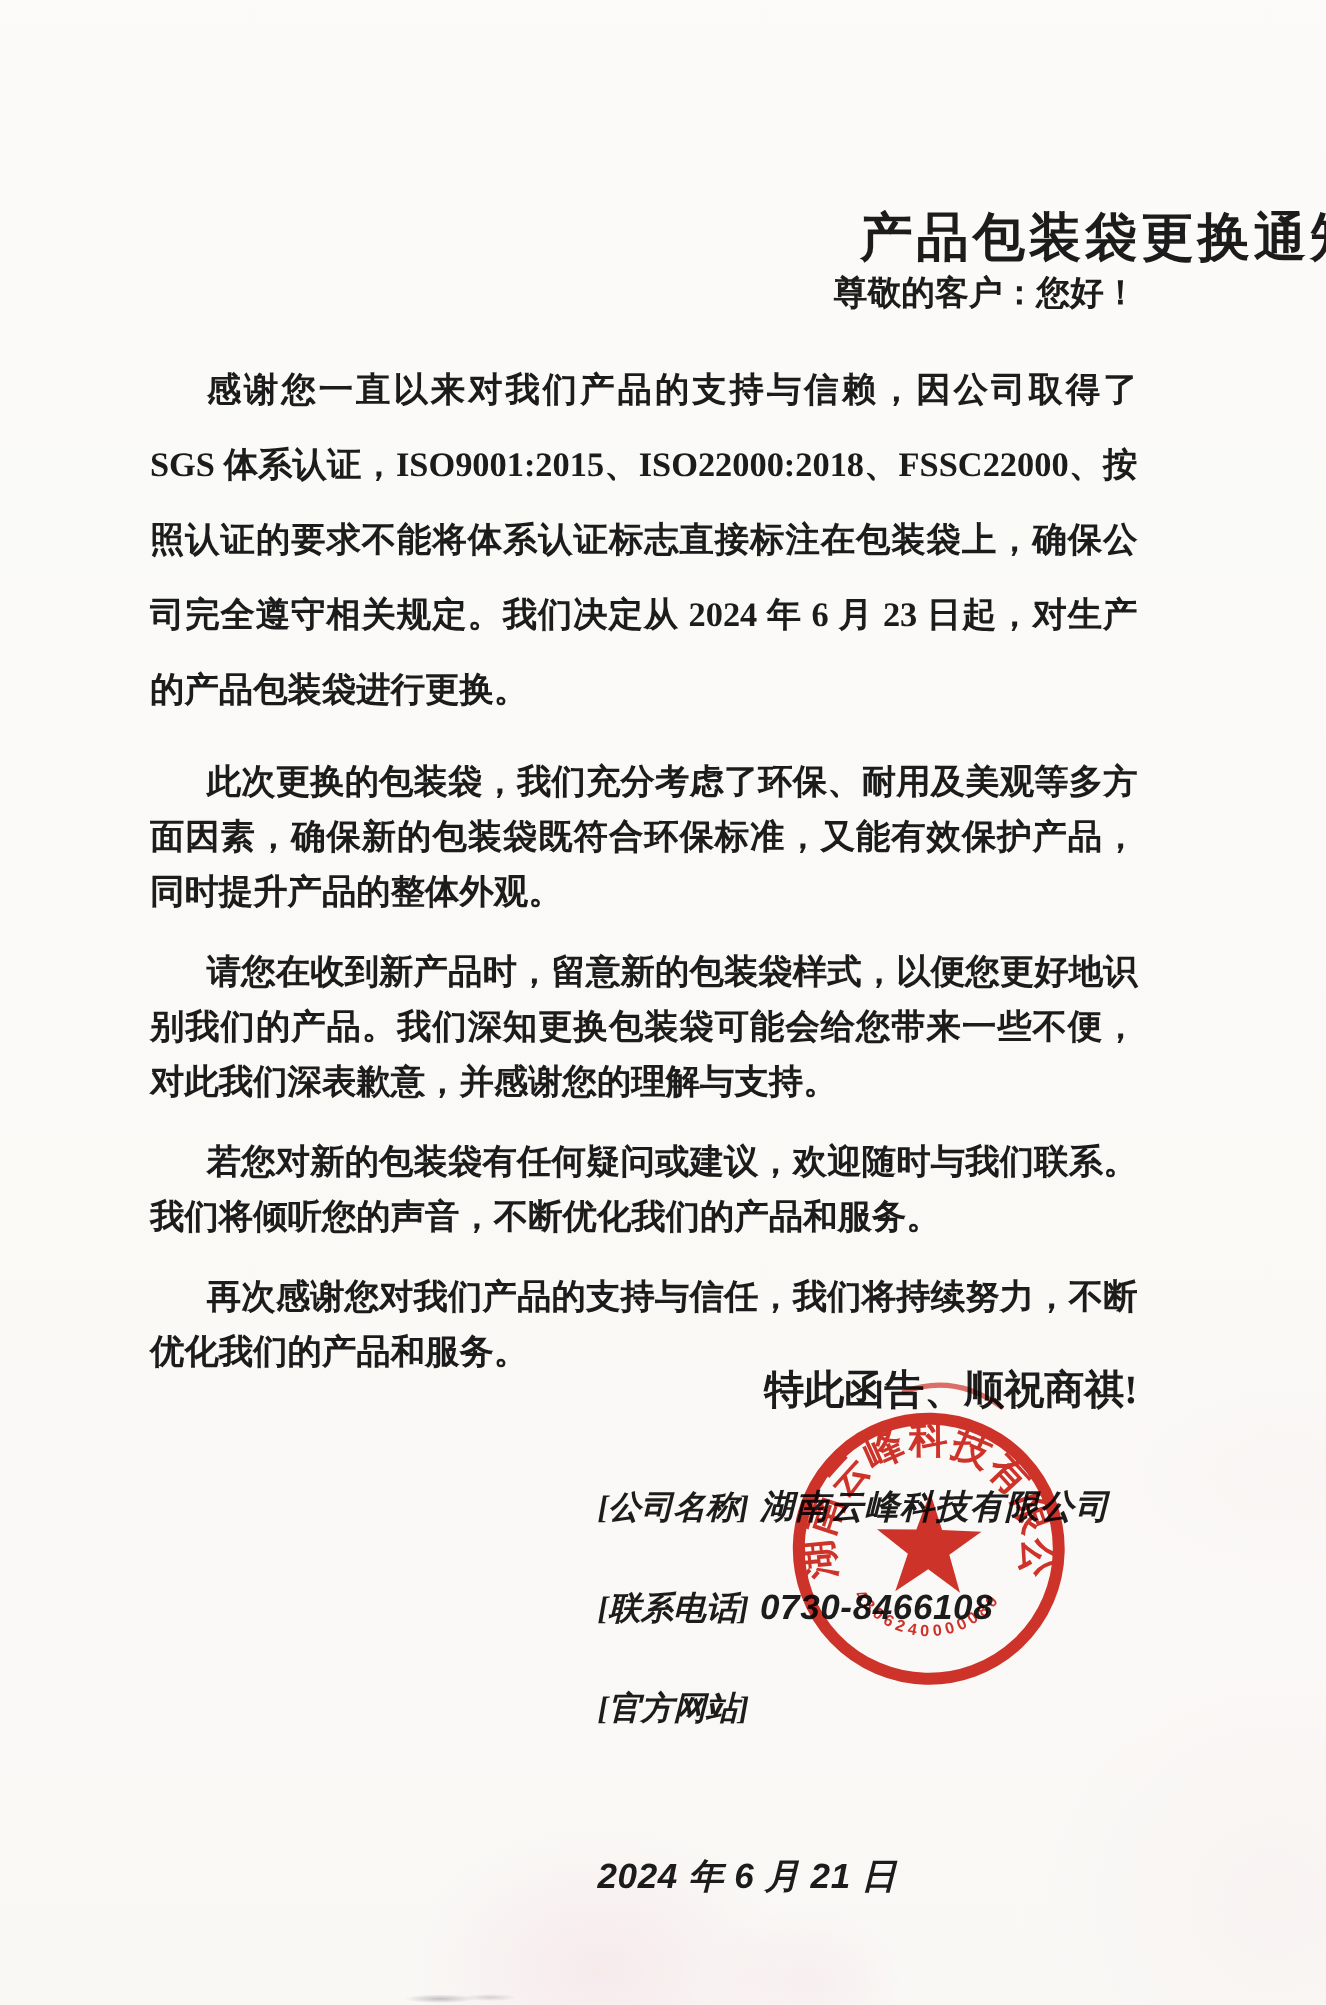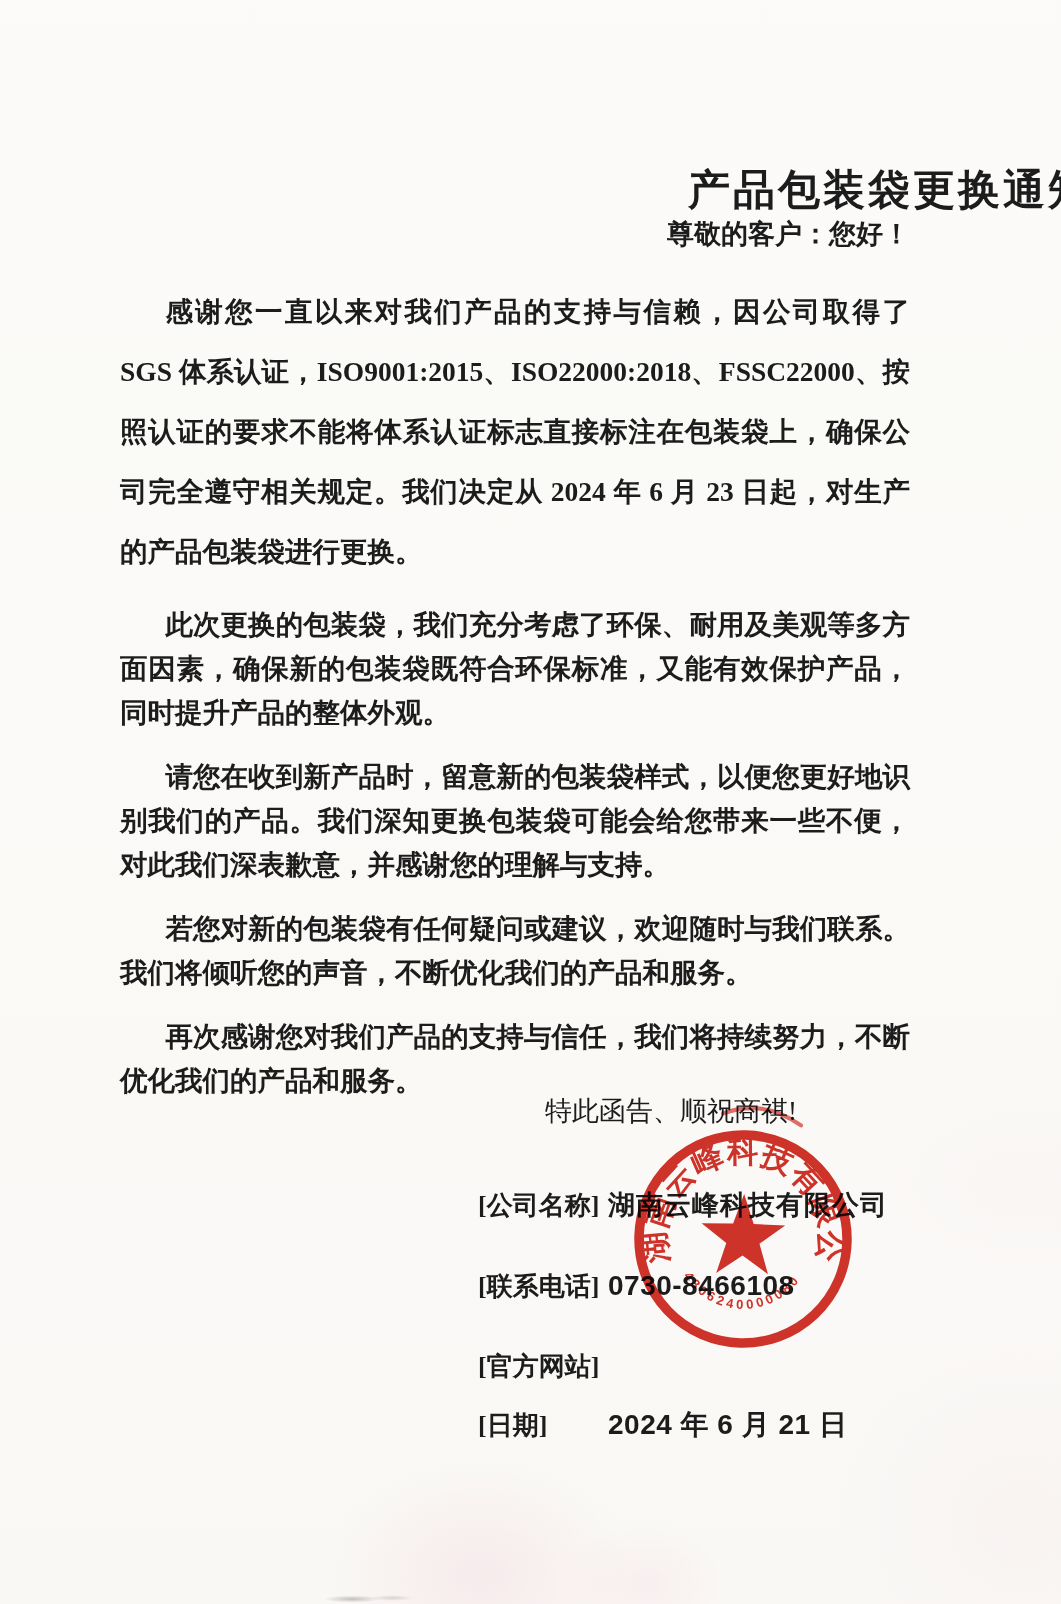--- a/index.html
+++ b/index.html
@@ -41,26 +41,26 @@
   .body-text { position: absolute; top: 282px; left: 0; width: 100%; }
   .body-text p {
     font-size: 27.5px; font-weight: 700;
     line-height: 44px; text-align: justify;
     text-indent: 1.65em;
     margin: 0 0 20px 0;
   }
   .body-text p.p-first { line-height: 60px; margin-bottom: 21px; }
   .closing {
     position: absolute; top: 1089px; left: 0; width: 100%;
-    font-size: 27px; font-weight: 400; line-height: 44px;
-    padding-left: 425px; box-sizing: border-box;
+    font-size: 32px; font-weight: 700; line-height: 44px;
+    padding-left: 425px; box-sizing: border-box; text-align: right;
   }
-  .letter-footer { position: absolute; left: 478px; top: 1178px; width: 480px; }
+  .letter-footer { position: absolute; left: 478px; top: 1178px; width: 480px; font-style: italic; }
   .f-row { display: flex; align-items: baseline; line-height: 54px; margin-bottom: 26px; }
-  .f-row:nth-child(3) { margin-bottom: 4px; }
+  .f-row:nth-child(3) { margin-bottom: 4px; flex-direction: column; }
   .f-row:nth-child(4) { margin-bottom: 0; }
   .f-label {
     flex: 0 0 130px;
     font-size: 26px; font-weight: 700;
     font-family: "Liberation Serif", serif;
     white-space: nowrap;
   }
   .f-value {
     font-family: "Liberation Sans", sans-serif;
     font-weight: 700; font-size: 28px;
@@ -106,21 +106,20 @@
     <span class="f-value">湖南云峰科技有限公司</span>
   </div>
   <div class="f-row">
     <span class="f-label">[联系电话]</span>
     <span class="f-value">0730-8466108</span>
   </div>
   <div class="f-row">
     <span class="f-label">[官方网站]</span>
   </div>
   <div class="f-row">
-    <span class="f-label">[日期]</span>
     <span class="f-value">2024 年 6 月 21 日</span>
   </div>
 </div>
 
 <svg class="company-seal" viewBox="0 0 286 286" xmlns="http://www.w3.org/2000/svg">
 
   <path d="M 120 18 Q 160 2 198 28" fill="none" stroke="#cf241a" stroke-width="4" stroke-linecap="round" opacity="0.7"></path>
 
   <circle cx="143" cy="143" r="104" fill="none" stroke="#cf241a" stroke-width="9.5"></circle>
 

